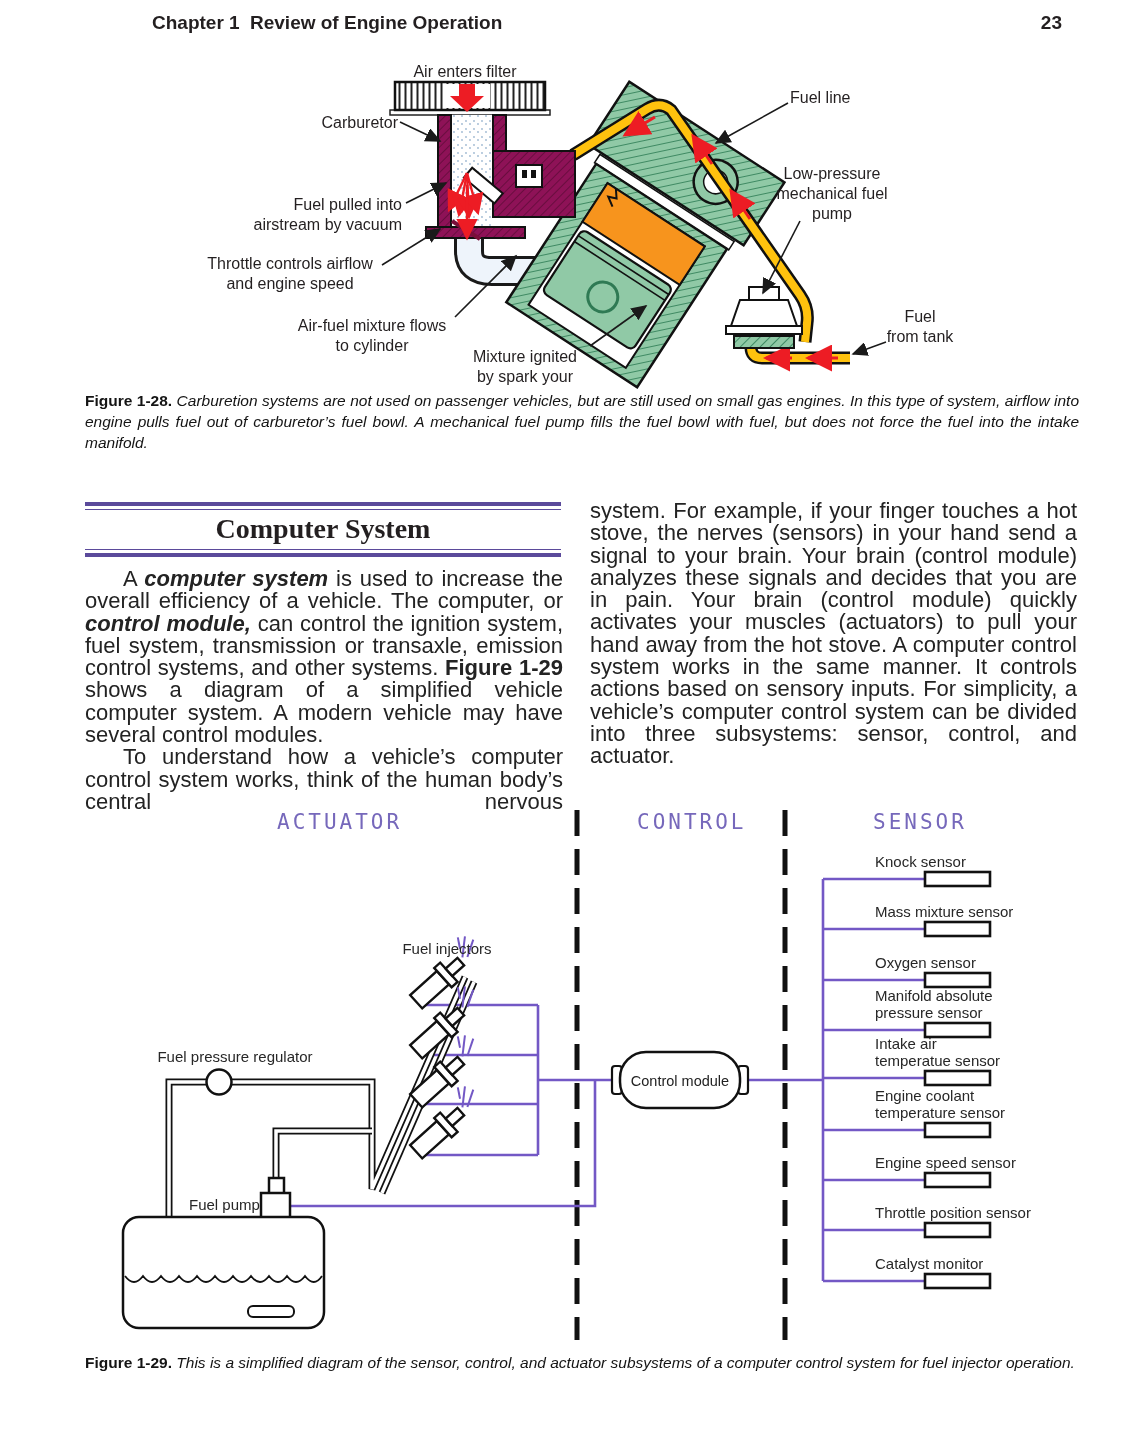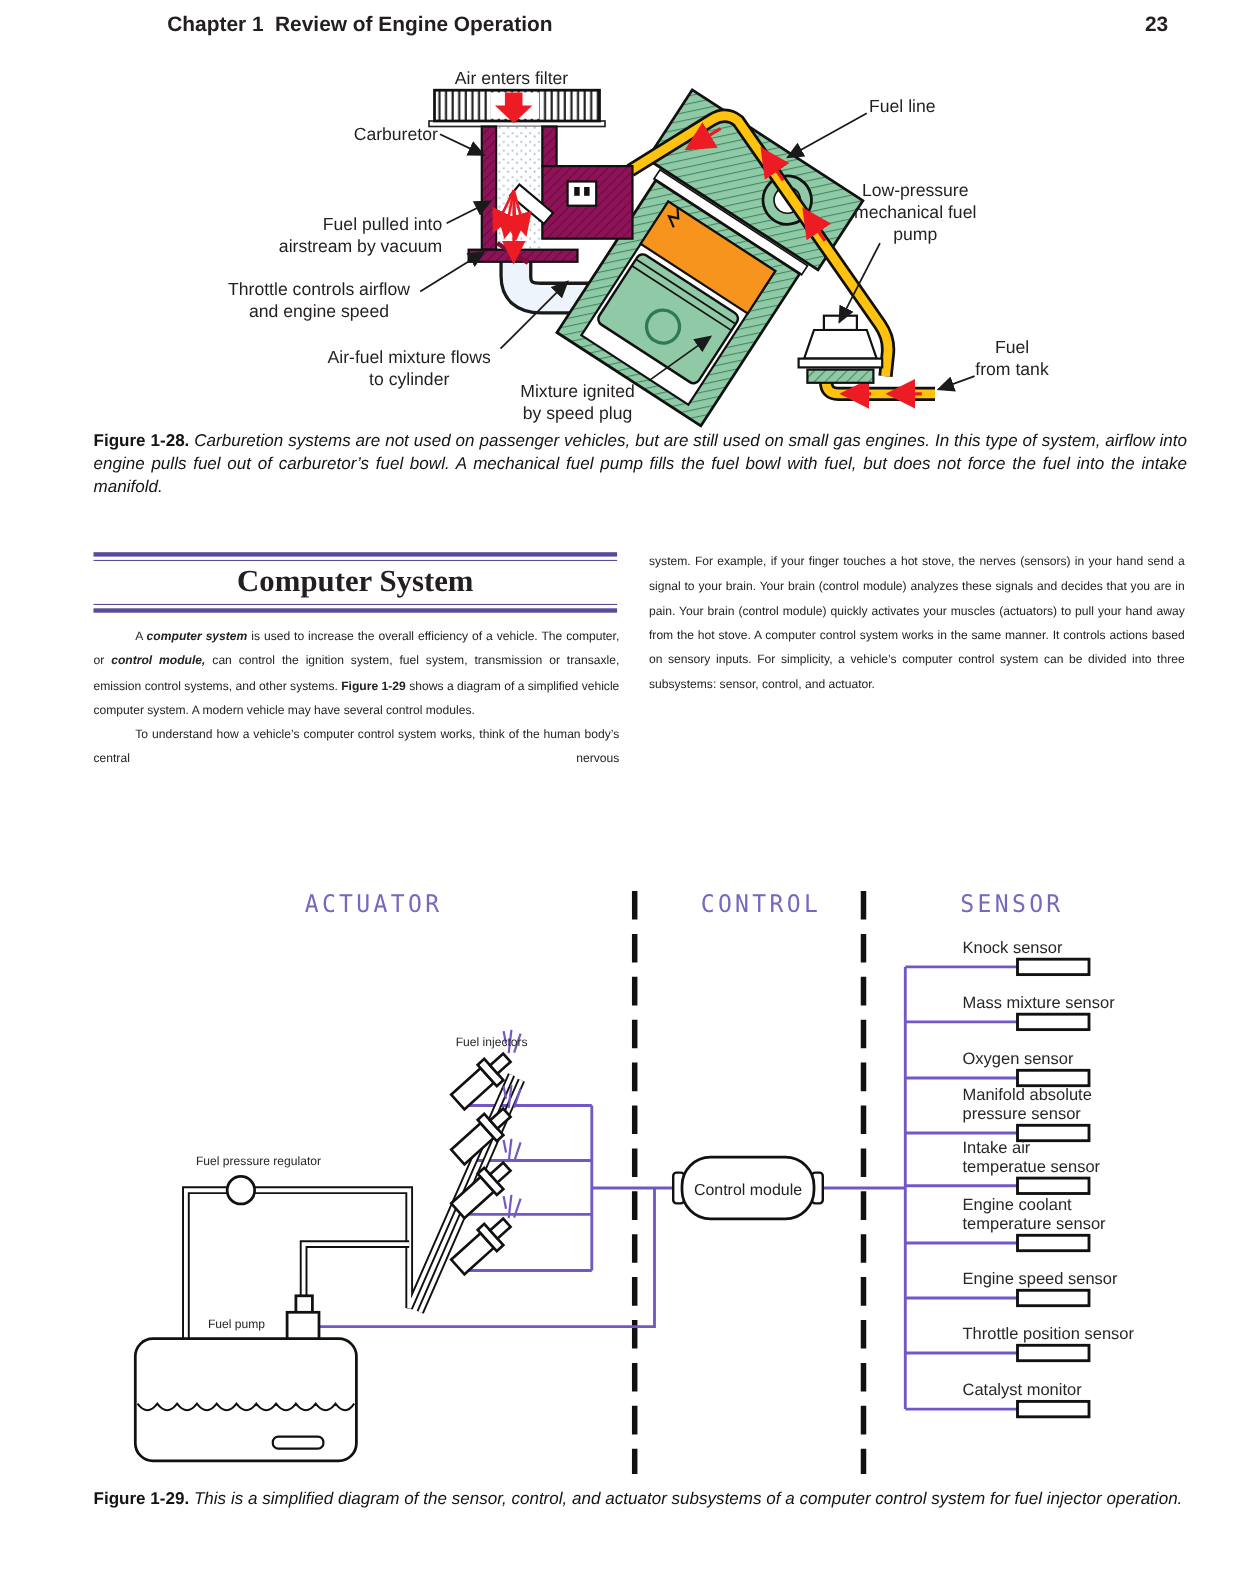--- a/index.html
+++ b/index.html
@@ -13,32 +13,32 @@
   .cap{position:absolute;left:85px;width:994px;font-size:15.5px;line-height:21px;
        text-align:justify;color:#141414;}
   .cap i{font-style:italic;}
   .cap b{font-style:normal;font-weight:bold;}
   
   #section-head{position:absolute;left:85px;top:502px;width:476px;}
   .rule-a{height:3px;border-top:4px solid #5b4a9b;border-bottom:1.5px solid #5b4a9b;}
   .rule-b{height:3px;border-top:1.5px solid #5b4a9b;border-bottom:4px solid #5b4a9b;}
   #section-title{font-family:"Liberation Serif", serif;font-weight:bold;font-size:28px;
        text-align:center;color:#231f20;padding:3px 0 4px 0;}
-  .col{position:absolute;font-size:11px;line-height:22.3px;text-align:justify;color:#232323;}
+  .col{position:absolute;font-size:22px;line-height:22.3px;text-align:justify;color:#232323;}
   .col p{margin:0;}
   .col p.ind{text-indent:38px;}
   .col p.jl{text-align-last:justify;}
   .col .bi{font-weight:bold;font-style:italic;}
   .col .b{font-weight:bold;}
   
   #fig29{position:absolute;left:85px;top:800px;width:995px;height:548px;}
   #fig29 svg{position:absolute;left:0;top:0;}
   .cadhdr{position:absolute;top:10px;font-family:"DejaVu Sans Mono", monospace;
       font-size:21px;letter-spacing:3px;color:#7668bb;transform:scale(1,1.05);z-index:5;}
-  .f29lbl{position:absolute;font-size:11px;line-height:17px;color:#272727;white-space:pre-line;z-index:5;}
+  .f29lbl{position:absolute;font-size:15px;line-height:17px;color:#272727;white-space:pre-line;z-index:5;}
   .senlbl{position:absolute;left:790px;width:175px;font-size:15px;line-height:17px;
       color:#272727;white-space:pre-line;z-index:5;}
 </style>
 </head>
 <body>
 
 <div id="page">
 
   <div class="hdr" style="left:152px;">Chapter 1</div>
   <div class="hdr" style="left:250px;">Review of Engine Operation</div>
@@ -157,21 +157,21 @@
 
     <div class="f28lbl" style="left:165px;top:7px;width:200px;text-align:center;">Air enters filter</div>
     <div class="f28lbl" style="left:48px;top:58px;width:150px;text-align:right;">Carburetor</div>
     <div class="f28lbl" style="left:2px;top:128px;width:200px;text-align:right;margin-top:12px;">Fuel pulled into
 airstream by vacuum</div>
     <div class="f28lbl" style="left:0px;top:199px;width:180px;text-align:center;">Throttle controls airflow
 and engine speed</div>
     <div class="f28lbl" style="left:72px;top:261px;width:200px;text-align:center;">Air-fuel mixture flows
 to cylinder</div>
     <div class="f28lbl" style="left:225px;top:292px;width:200px;text-align:center;">Mixture ignited
-by speed plug</div>
+by spark your</div>
     <div class="f28lbl" style="left:590px;top:33px;width:120px;">Fuel line</div>
     <div class="f28lbl" style="left:532px;top:109px;width:200px;text-align:center;">Low-pressure
 mechanical fuel
 pump</div>
     <div class="f28lbl" style="left:620px;top:252px;width:200px;text-align:center;">Fuel
 from tank</div>
   </div>
 
   <div class="cap" style="top:390px;">
     <b>Figure 1-28.</b><i> Carburetion systems are not used on passenger vehicles, but are still used on small gas engines. In this type of system, airflow into engine pulls fuel out of carburetor’s fuel bowl. A mechanical fuel pump fills the fuel bowl with fuel, but does not force the fuel into the intake manifold.</i>

